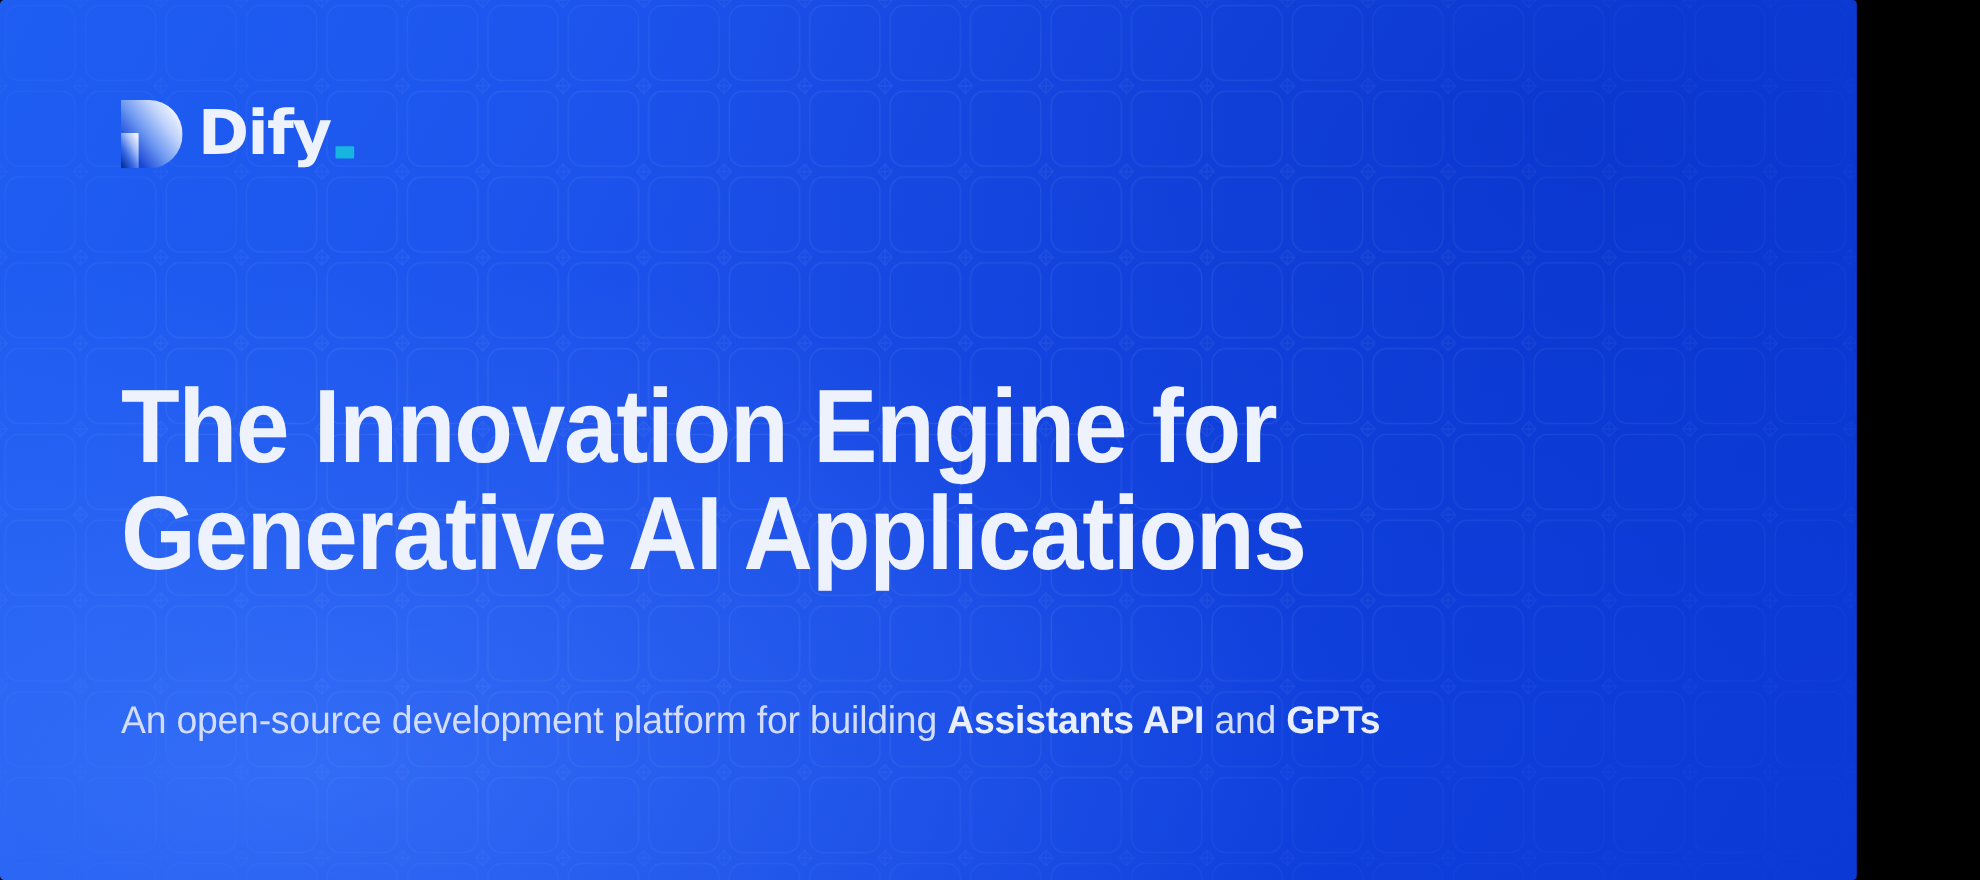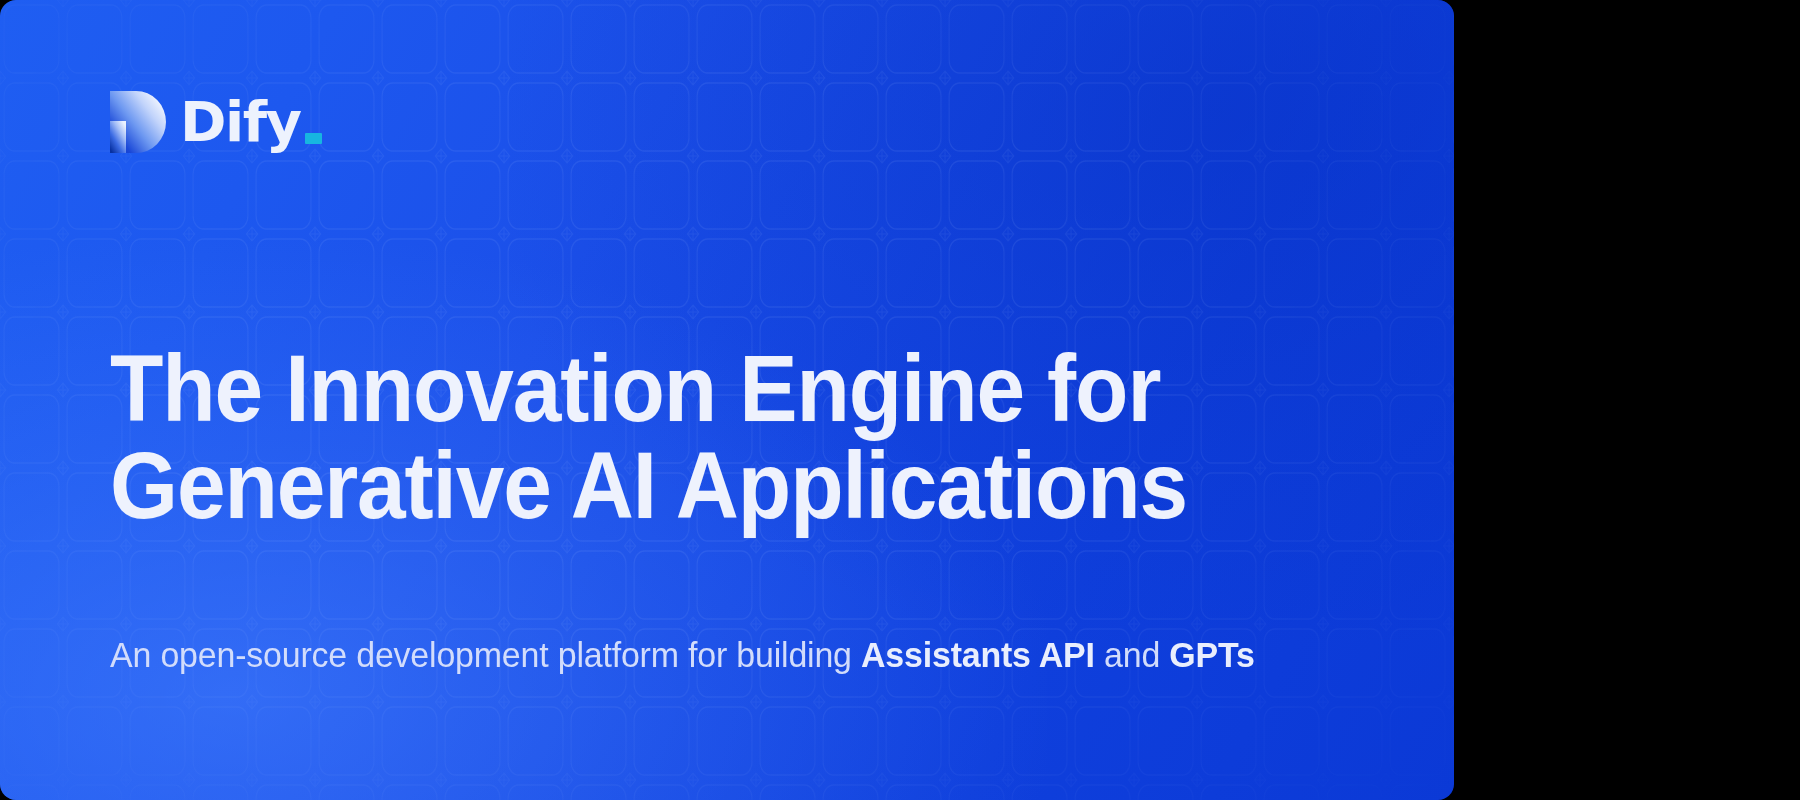--- a/index.html
+++ b/index.html
@@ -9,24 +9,24 @@
   }
   body {
     width: 1800px;
     height: 800px;
     overflow: hidden;
     font-family: "Liberation Sans", sans-serif;
   }
 
   .hero-banner {
     position: relative;
-    width: 1454px;
+    width: 1688px;
     height: 800px;
     box-sizing: border-box;
-    border-radius: 16px;
+    border-radius: 4px;
     overflow: hidden;
     background:
       linear-gradient(118deg,
         #1f5ef2 0%,
         #1d58ef 18%,
         #1b4fe9 38%,
         #1547e3 56%,
         #0f3fdc 74%,
         #0b39d6 100%);
   }

